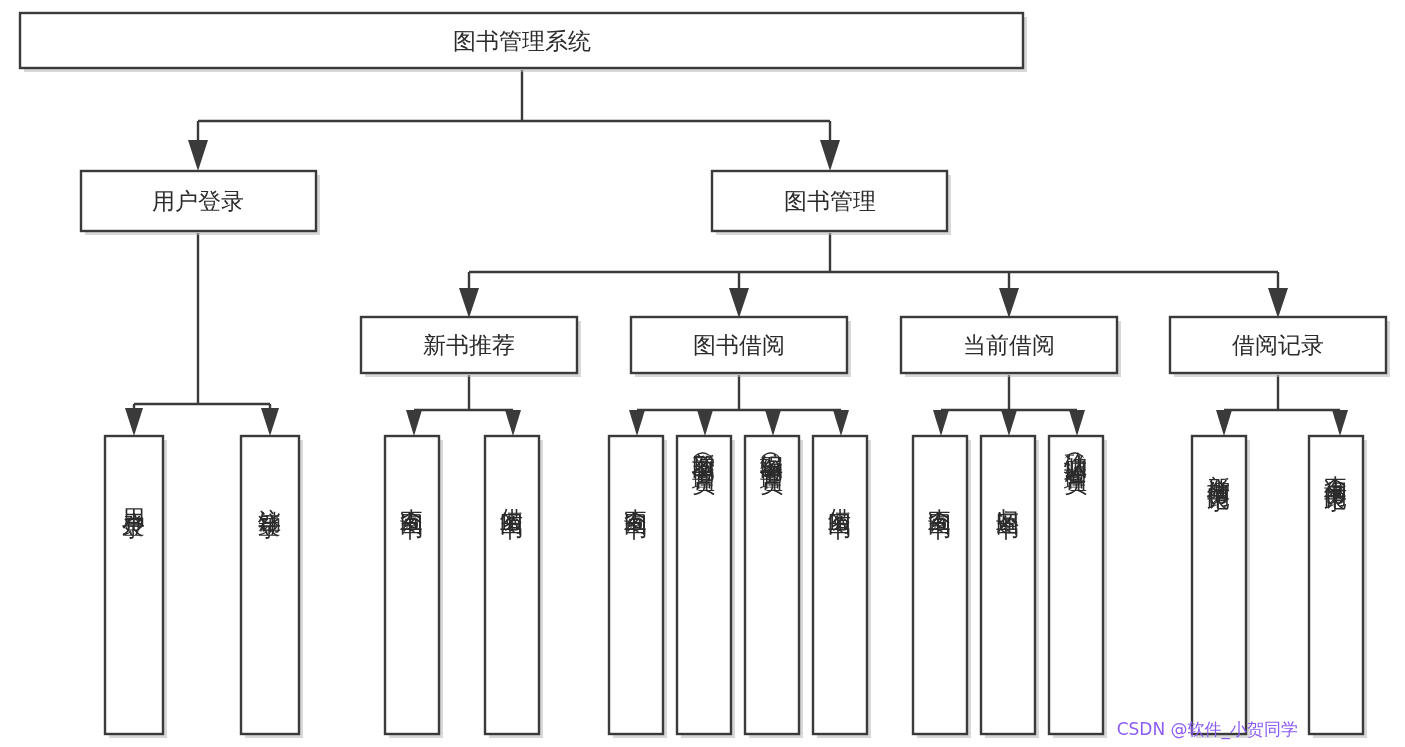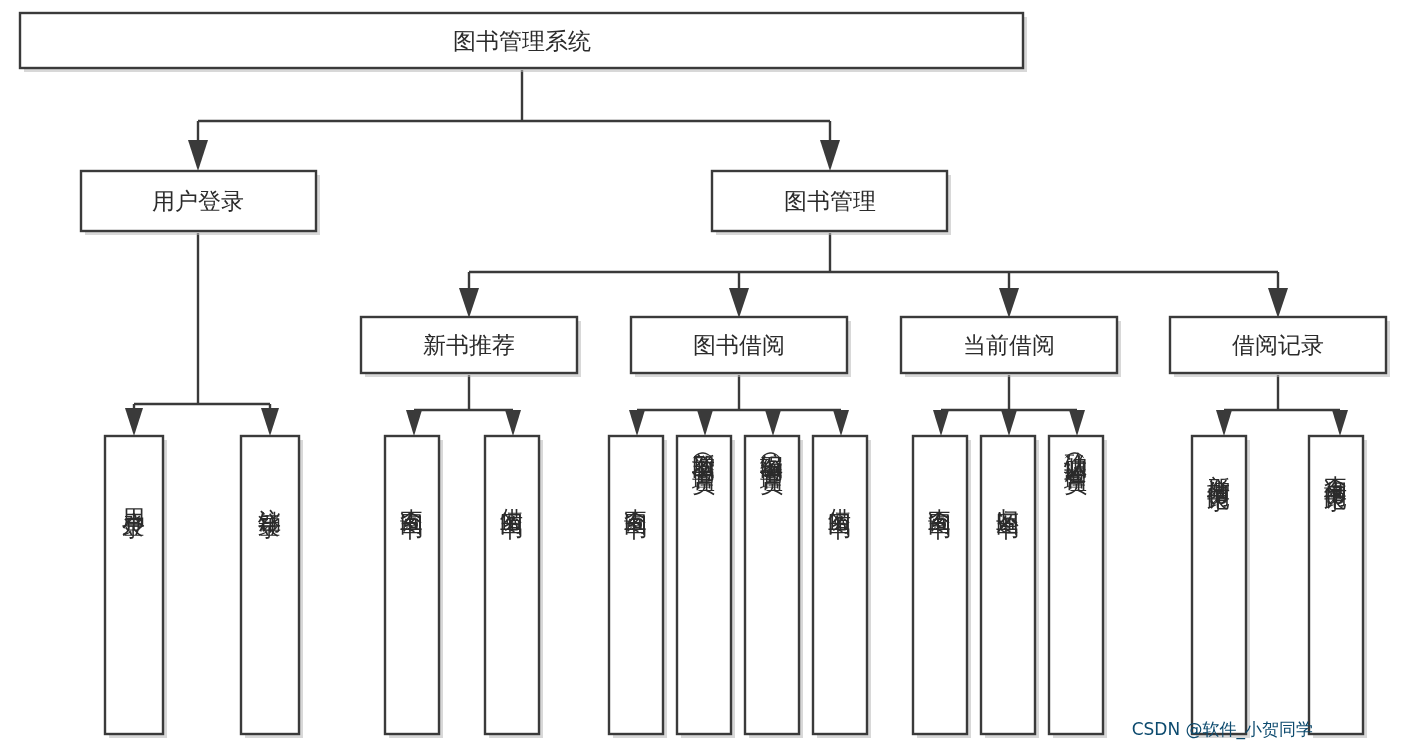--- a/index.html
+++ b/index.html
@@ -59,25 +59,25 @@
     font-family: "DejaVu Sans", "Liberation Sans", sans-serif;
     font-size: 23px;
     fill: #2b2b2b;
     text-anchor: middle;
     writing-mode: vertical-rl;
     glyph-orientation-vertical: 0;
     letter-spacing: 3px;
   }
   .watermark-text {
     position: absolute;
-    right: 10px;
+    right: 25px;
     bottom: 6px;
     font-family: "DejaVu Sans", "Liberation Sans", sans-serif;
     font-size: 17px;
-    color: #0c4a6e;
+    color: #8b5cf6;
     white-space: nowrap;
     user-select: none;
   }
 </style>
 </head>
 <body>
 
 <div id="diagram-root">
 
   <svg id="flow-svg" viewBox="0 0 1405 747" xmlns="http://www.w3.org/2000/svg">

